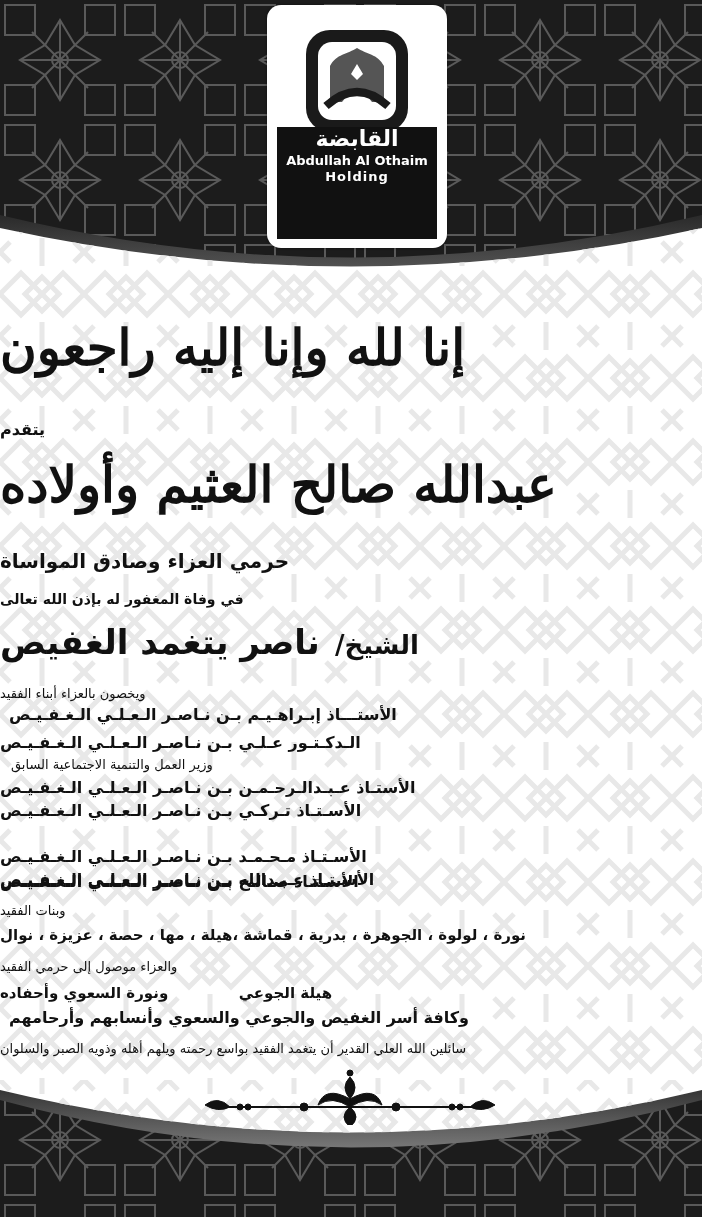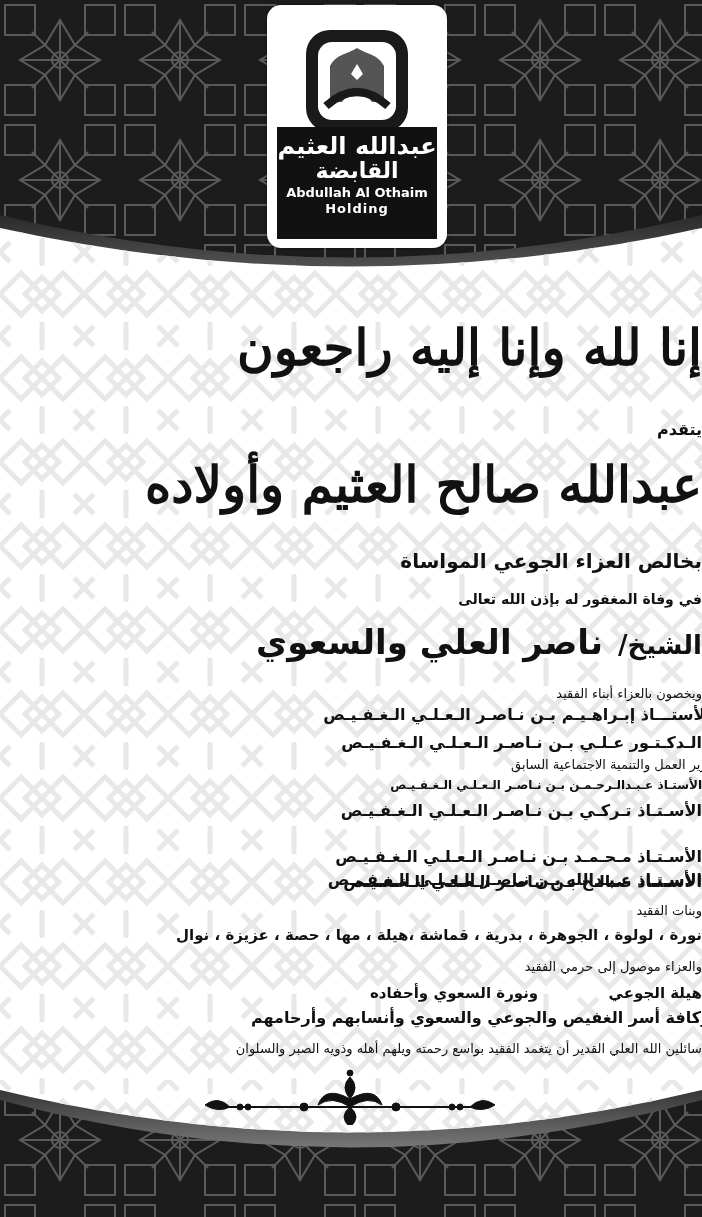--- a/index.html
+++ b/index.html
@@ -11,21 +11,21 @@
   .light-pattern{position:absolute;left:0;top:0;}
   .logo{position:absolute;left:267px;top:5px;width:180px;height:243px;background:#fff;border-radius:14px;box-shadow:0 0 3px rgba(0,0,0,.5);}
   .logo-mark{position:absolute;left:39px;top:25px;width:102px;height:102px;border-radius:24px;background:#1a1a1a;}
   .logo-mark-inner{position:absolute;left:12px;top:12px;width:78px;height:78px;border-radius:14px;background:#fff;}
   .logo-box{position:absolute;left:10px;top:122px;width:160px;height:112px;background:#111;color:#fff;text-align:center;}
   .logo-ar1{font-family:"DejaVu Sans",sans-serif;font-weight:bold;font-size:24px;line-height:26px;margin-top:6px;direction:rtl;}
   .logo-ar2{font-family:"DejaVu Sans",sans-serif;font-weight:bold;font-size:22px;line-height:24px;direction:rtl;}
   .logo-en1{font-family:"DejaVu Sans",sans-serif;font-weight:bold;font-size:13px;line-height:16px;margin-top:2px;}
   .logo-en2{font-family:"DejaVu Sans",sans-serif;font-weight:bold;font-size:13px;line-height:16px;letter-spacing:1px;}
   .content{position:absolute;left:0;top:0;width:702px;direction:rtl;text-align:center;color:#111;}
-  .t{position:absolute;left:0;width:702px;text-align:right;white-space:nowrap;}
+  .t{position:absolute;left:0;width:702px;text-align:left;white-space:nowrap;}
   .calli{font-family:"DejaVu Serif",serif;font-weight:bold;}
   .b{font-weight:bold;}
   .ornament{position:absolute;left:200px;top:1065px;width:300px;height:60px;}
 </style>
 </head>
 <body>
 
 <svg class="light-pattern" width="702" height="1217">
   <defs>
     <pattern id="lp" width="84" height="84" patternUnits="userSpaceOnUse">
@@ -85,44 +85,43 @@
   <div class="logo-mark">
     <div class="logo-mark-inner">
       <svg width="78" height="78" viewBox="0 0 78 78">
         <path d="M39 6 C30 12 18 12 12 24 L12 60 L24 60 Q39 40 54 60 L66 60 L66 24 C60 12 48 12 39 6 Z" fill="#555"></path>
         <path d="M39 22 L33 32 L39 38 L45 32 Z" fill="#fff"></path>
         <path d="M8 64 Q39 36 70 64" stroke="#1a1a1a" stroke-width="8" fill="none"></path>
       </svg>
     </div>
   </div>
   <div class="logo-box">
-    <div class="logo-ar1">عبدالله العثيم</div>
     <div class="logo-ar2">القابضة</div>
     <div class="logo-en1">Abdullah Al Othaim</div>
     <div class="logo-en2">Holding</div>
   </div>
 </div>
 
 <div class="content">
   <div class="t calli" style="top:318px;font-size:50px;">إنا لله وإنا إليه راجعون</div>
   <div class="t b" style="top:420px;font-size:16px;">يتقدم</div>
   <div class="t calli" style="top:455px;font-size:50px;">عبدالله صالح العثيم وأولاده</div>
-  <div class="t b" style="top:549px;font-size:20px;">بخالص العزاء الجوعي المواساة</div>
+  <div class="t b" style="top:549px;font-size:20px;">حرمي العزاء وصادق المواساة</div>
   <div class="t b" style="top:591px;font-size:14px;">في وفاة المغفور له بإذن الله تعالى</div>
 
   <div class="t" style="top:622px;">
     <span class="b" style="font-size:26px;">الشيخ/</span>
-    <span class="b" style="font-size:34px;margin-right:10px;">ناصر العلي والسعوي</span>
+    <span class="b" style="font-size:34px;margin-right:10px;">ناصر يتغمد الغفيص</span>
   </div>
 
   <div class="t" style="top:686px;font-size:13px;">ويخصون بالعزاء أبناء الفقيد</div>
   <div class="t b" style="top:705px;font-size:16px;padding-left:9px;">الأستـــاذ إبـراهـيـم بـن نـاصـر الـعـلـي الـغـفـيـص</div>
   <div class="t b" style="top:733px;font-size:16px;">الـدكـتـور عـلـي بـن نـاصـر الـعـلـي الـغـفـيـص</div>
   <div class="t" style="top:757px;font-size:13px;padding-left:11px;">وزير العمل والتنمية الاجتماعية السابق</div>
-  <div class="t b" style="top:778px;font-size:12px;">الأستـاذ عـبـدالـرحـمـن بـن نـاصـر الـعـلـي الـغـفـيـص</div>
+  <div class="t b" style="top:778px;font-size:16px;">الأستـاذ عـبـدالـرحـمـن بـن نـاصـر الـعـلـي الـغـفـيـص</div>
   <div class="t b" style="top:801px;font-size:16px;">الأسـتـاذ تـركـي بـن نـاصـر الـعـلـي الـغـفـيـص</div>
   <div class="t b" style="top:872px;font-size:16px;">الأسـتـاذ صـالـح بـن نـاصـر الـعـلـي الـغـفـيـص</div>
   <div class="t b" style="top:847px;font-size:16px;">الأسـتـاذ مـحـمـد بـن نـاصـر الـعـلـي الـغـفـيـص</div>
   <div class="t b" style="top:870px;font-size:16px;">الأسـتـاذ عـبـدالله بـن نـاصـر الـعـلـي الـغـفـيـص</div>
 
   <div class="t" style="top:903px;font-size:13px;">وبنات الفقيد</div>
   <div class="t b" style="top:926px;font-size:15px;">نورة ، لولوة ، الجوهرة ، بدرية ، قماشة ،هيلة ، مها ، حصة ، عزيزة ، نوال</div>
 
   <div class="t" style="top:959px;font-size:13px;">والعزاء موصول إلى حرمي الفقيد</div>
   <div class="t b" style="top:984px;font-size:15px;">

